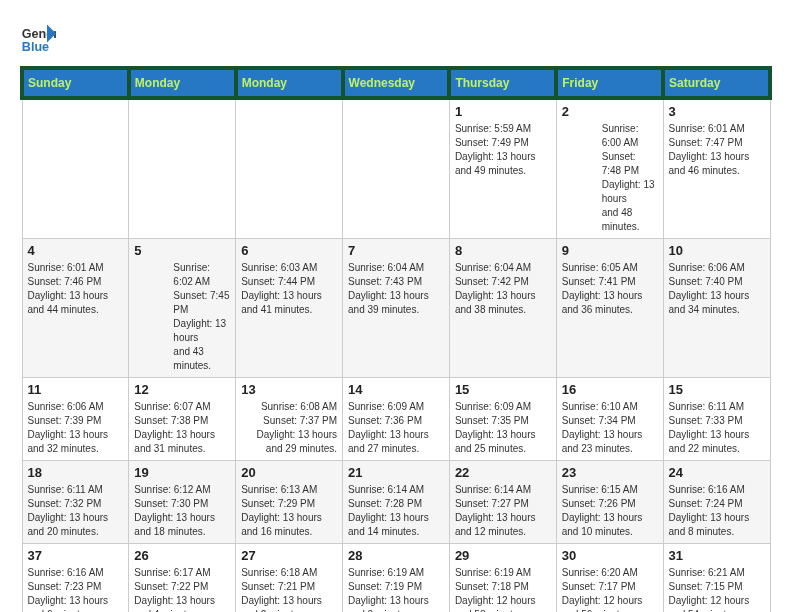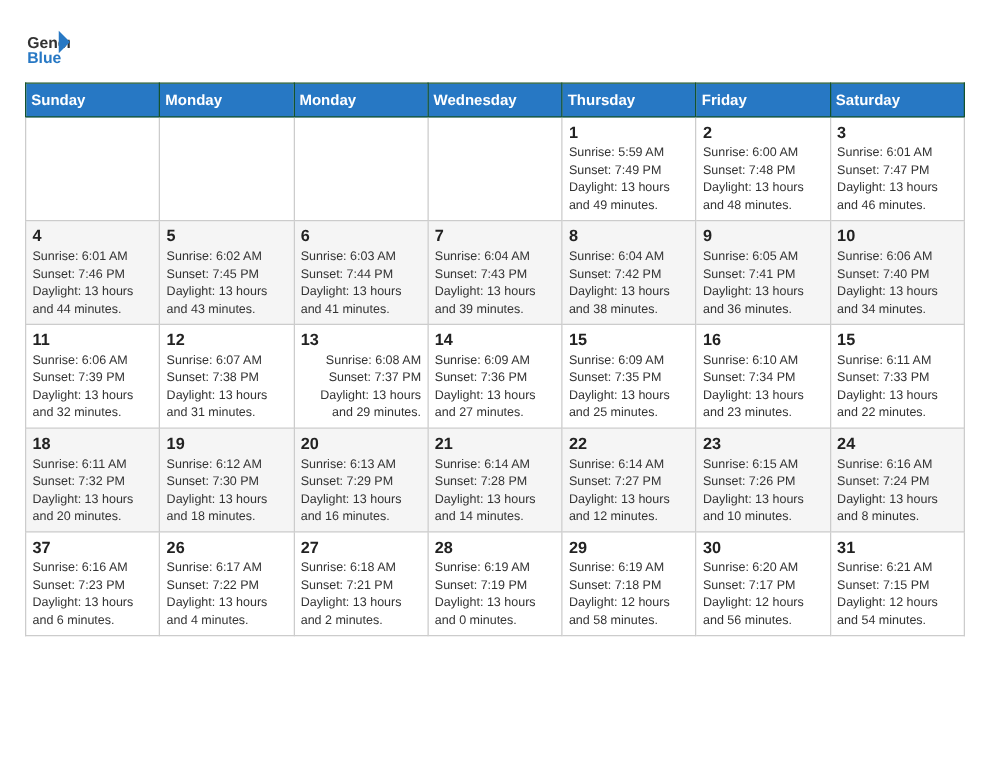--- a/index.html
+++ b/index.html
@@ -37,26 +37,26 @@
       font-size: 15px;
       color: #555;
     }
     table {
       width: 100%;
       border-collapse: collapse;
       font-size: 11px;
     }
     thead tr th {
       background-color: #2778c4;
-      color: #ffffff;
+      color: #bef264;
       padding: 6px 4px;
       text-align: left;
       font-size: 12px;
       font-weight: bold;
-      border: 1px solid #14532d;
+      border: 4px solid #14532d;
     }
     tbody tr td {
       border: 1px solid #ccc;
       vertical-align: top;
       padding: 4px 5px;
       height: 80px;
       width: 106px;
       background: #fff;
     }
     tbody tr:nth-child(even) td {
@@ -118,21 +118,21 @@
         <td class="empty-cell"></td>
         <td>
           <div class="day-num">1</div>
           <div class="day-info" style="white-space: pre-line;">Sunrise: 5:59 AM
 Sunset: 7:49 PM
 Daylight: 13 hours
 and 49 minutes.</div>
         </td>
         <td>
           <div class="day-num">2</div>
-          <div class="day-info" style="white-space: pre-line;">Sunrise: 6:00 AM
+          <div class="day-info" style="white-space: pre-line; margin-left: 40px;">Sunrise: 6:00 AM
 Sunset: 7:48 PM
 Daylight: 13 hours
 and 48 minutes.</div>
         </td>
         <td>
           <div class="day-num">3</div>
           <div class="day-info" style="white-space: pre-line;">Sunrise: 6:01 AM
 Sunset: 7:47 PM
 Daylight: 13 hours
 and 46 minutes.</div>
@@ -141,21 +141,21 @@
       <tr>
         <td>
           <div class="day-num">4</div>
           <div class="day-info" style="white-space: pre-line;">Sunrise: 6:01 AM
 Sunset: 7:46 PM
 Daylight: 13 hours
 and 44 minutes.</div>
         </td>
         <td>
           <div class="day-num">5</div>
-          <div class="day-info" style="white-space: pre-line;">Sunrise: 6:02 AM
+          <div class="day-info" style="white-space: pre-line; margin-left: 39px;">Sunrise: 6:02 AM
 Sunset: 7:45 PM
 Daylight: 13 hours
 and 43 minutes.</div>
         </td>
         <td>
           <div class="day-num">6</div>
           <div class="day-info" style="white-space: pre-line;">Sunrise: 6:03 AM
 Sunset: 7:44 PM
 Daylight: 13 hours
 and 41 minutes.</div>

